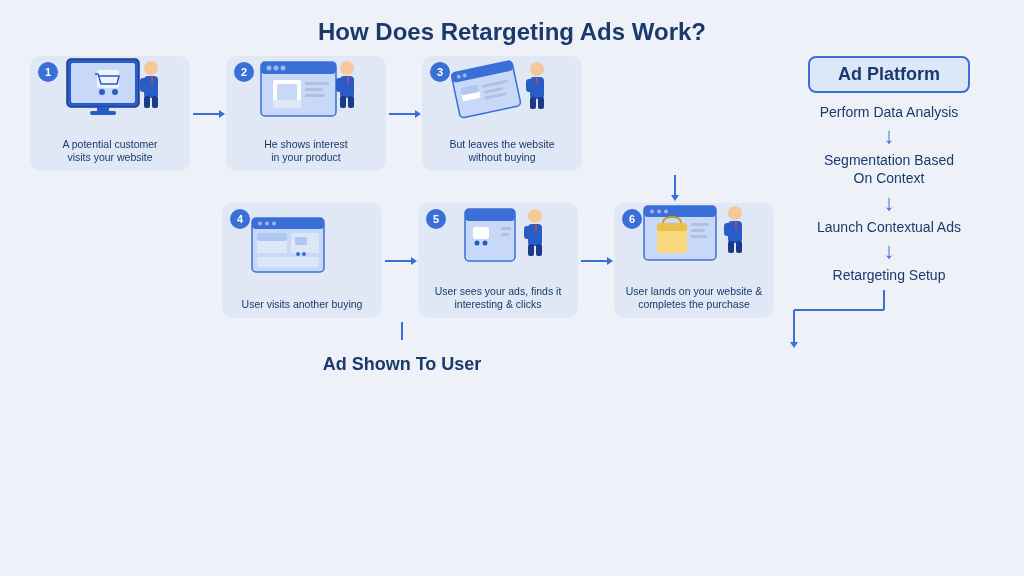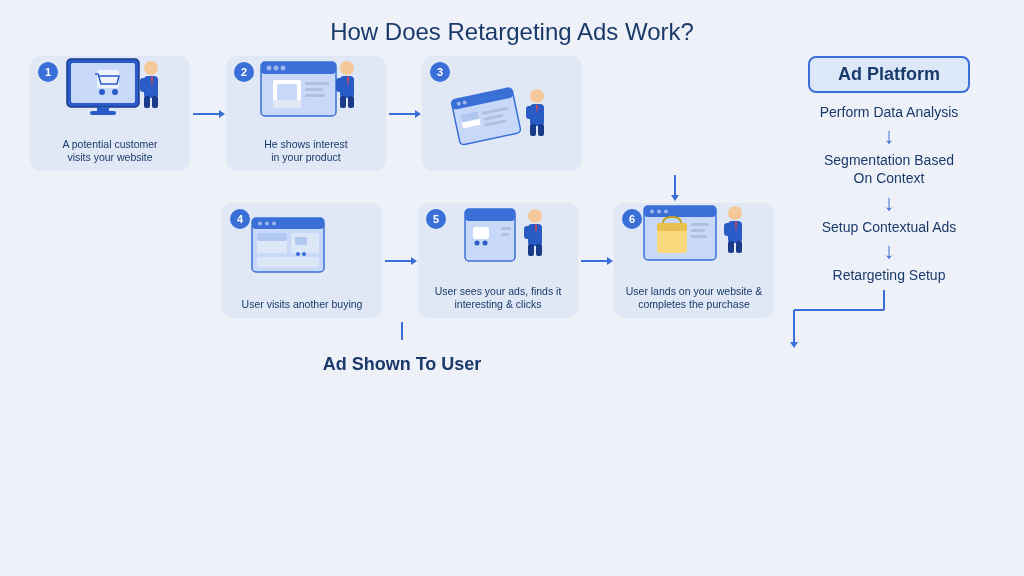--- a/index.html
+++ b/index.html
@@ -8,21 +8,21 @@
       font-family: 'Segoe UI', Arial, sans-serif;
       width: 1024px;
       height: 576px;
       overflow: hidden;
       display: flex;
       flex-direction: column;
       align-items: center;
     }
     .main-title {
       font-size: 24px;
-      font-weight: 400;
+      font-weight: 700;
       color: #1a3a6b;
       margin-top: 18px;
       margin-bottom: 10px;
       text-align: center;
     }
     .content-area {
       display: flex;
       width: 100%;
       padding: 0 30px;
       gap: 10px;
@@ -256,20 +256,21 @@
 
             <circle cx="90" cy="15" r="7" fill="#f5c89a"></circle>
             <rect x="83" y="23" width="14" height="22" rx="4" fill="#2a5cc8"></rect>
             <rect x="79" y="25" width="7" height="13" rx="3" fill="#2a5cc8"></rect>
             <rect x="90" y="25" width="7" height="13" rx="3" fill="#2a5cc8"></rect>
             <rect x="83" y="43" width="6" height="12" rx="2" fill="#1a3a8c"></rect>
             <rect x="91" y="43" width="6" height="12" rx="2" fill="#1a3a8c"></rect>
             <polygon points="89,24 91,24 90,33" fill="#e84040"></polygon>
           </svg>
         </div>
+        <div class="step-label">But leaves the website<br>without buying</div>
       </div>
     </div>
 
     <div class="vert-row">
 
       <div style="width:160px;display:flex;justify-content:flex-end;padding-right:10px;">
         
       </div>
       <div style="width:36px;"></div>
       <div style="width:160px;display:flex;justify-content:flex-end;padding-right:10px;">
@@ -394,21 +395,21 @@
       <div class="ad-shown-label">Ad Shown To User</div>
     </div>
   </div>
 
   <div class="right-panel">
     <div class="ad-platform-box">Ad Platform</div>
     <div class="platform-step">Perform Data Analysis</div>
     <div class="platform-arrow">↓</div>
     <div class="platform-step">Segmentation Based<br>On Context</div>
     <div class="platform-arrow">↓</div>
-    <div class="platform-step">Setup Contextual Ads</div>
+    <div class="platform-step">Launch Contextual Ads</div>
     <div class="platform-arrow">↓</div>
     <div class="platform-step">Retargeting Setup</div>
 
     <div style="display:flex;flex-direction:column;align-items:flex-start;margin-top:6px;width:100%;">
       <svg width="200" height="60" viewBox="0 0 200 60">
 
         <path d="M100 0 L100 20" stroke="#3a6fd8" stroke-width="2"></path>
 
         <path d="M100 20 L10 20" stroke="#3a6fd8" stroke-width="2"></path>
 

